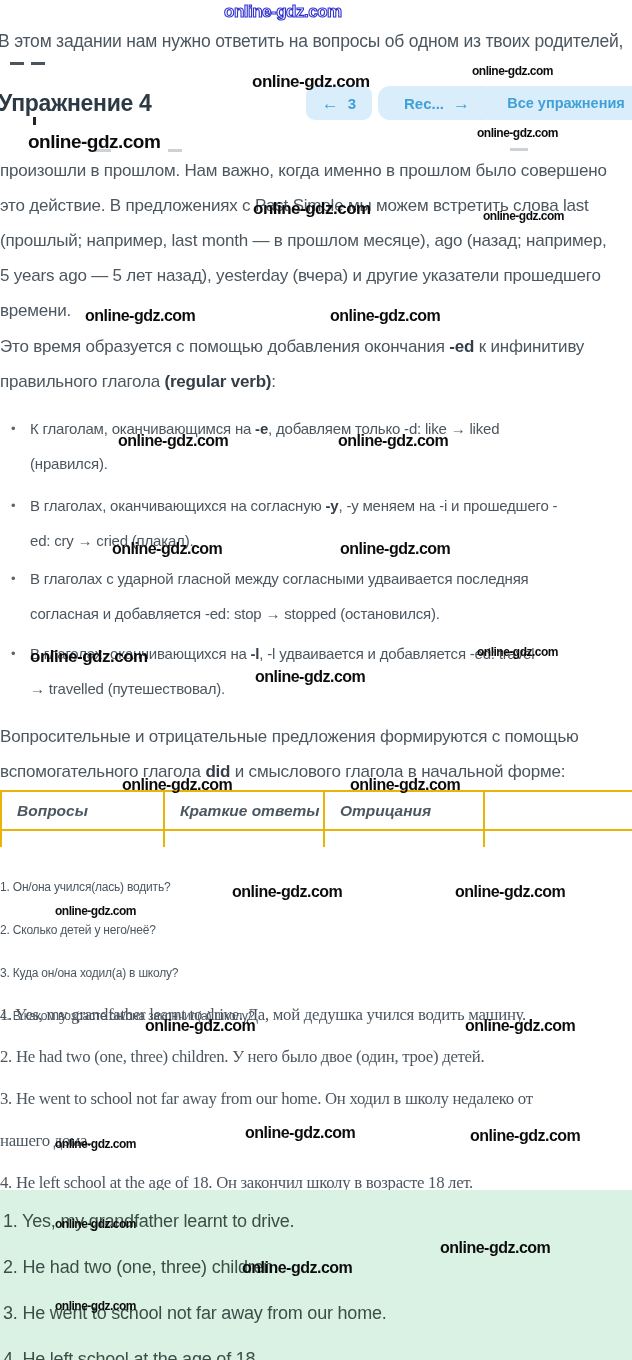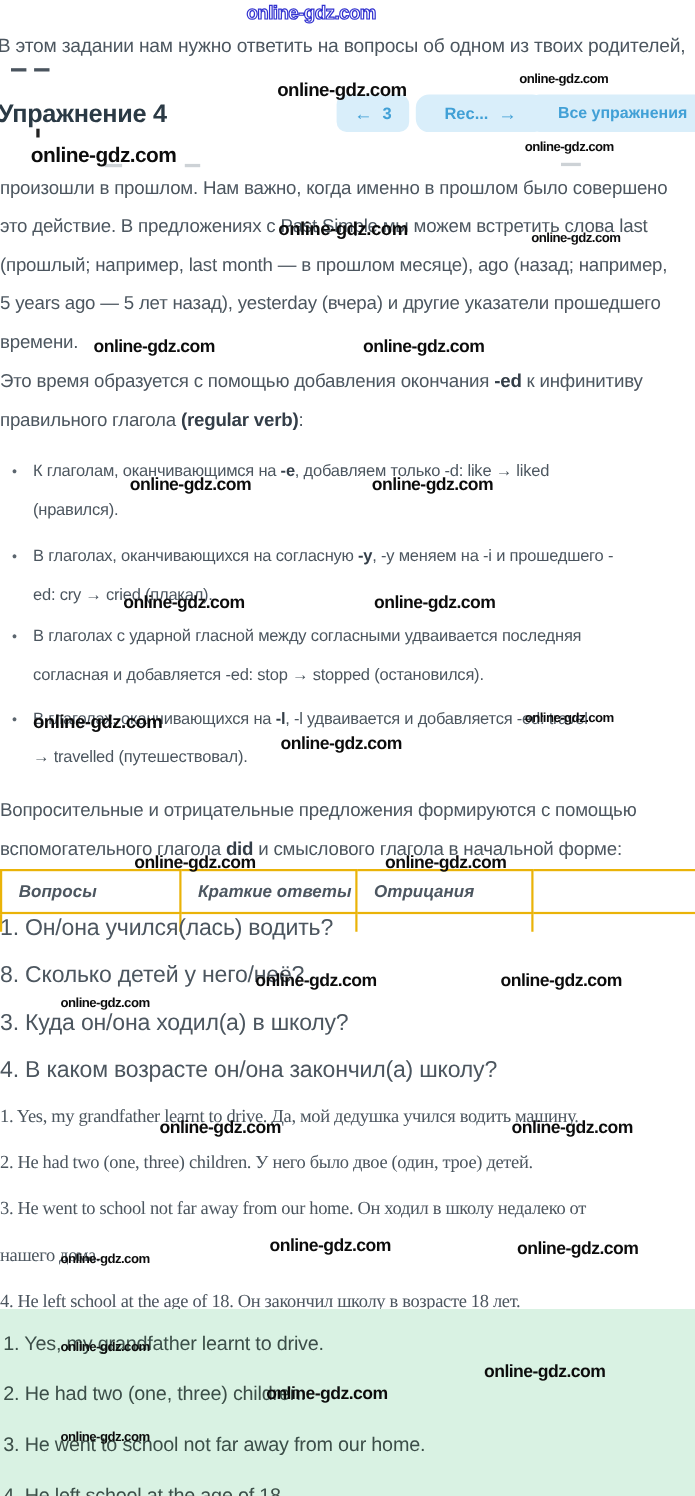--- a/index.html
+++ b/index.html
@@ -28,21 +28,21 @@
           font-size:15px;line-height:35px;letter-spacing:-0.2px;}
   .bullet::before{content:"•";position:absolute;left:11px;top:0;font-size:13px;color:#5b656e;line-height:35px;}
   .bul1{top:411px;} .bul2{top:488px;} .bul3{top:561px;} .bul4{top:636px;}
   
   .tablewrap{position:absolute;top:790px;left:0;width:632px;height:57px;overflow:hidden;}
   .gtable{border-collapse:collapse;table-layout:fixed;width:648px;}
   .gtable th,.gtable td{border:2px solid #eab308;padding:0 0 0 15px;text-align:left;}
   .gtable th{height:37px;font-style:italic;font-weight:600;font-size:15.5px;color:#4d5761;vertical-align:middle;}
   .gtable td{height:40px;}
   
-  .questions{top:822px;font-size:21px;line-height:43px;letter-spacing:-0.2px;}
+  .questions{top:866px;font-size:12px;line-height:43px;letter-spacing:-0.2px;}
   .answers{top:994px;font-size:16.8px;line-height:42px;letter-spacing:-0.3px;font-family:Liberation Serif, serif;}
   
   .answer-key{position:absolute;top:1190px;left:0;width:632px;height:170px;background:#d9f2e3;
               box-sizing:border-box;padding:8px 0 0 3px;color:#3c4e48;}
   .answer-key .lines{font-size:18px;line-height:46px;letter-spacing:-0.2px;}
   
   .wm{position:absolute;font-weight:700;color:#0c0c0c;white-space:nowrap;letter-spacing:-0.5px;
       line-height:1;z-index:6;}
   .wm-o{color:transparent;-webkit-text-stroke:1.1px #3232d0;text-shadow:none;}
   .frag{position:absolute;z-index:4;}
@@ -163,21 +163,21 @@
         <td></td>
         <td></td>
         <td></td>
       </tr>
     </tbody>
       </table>
   </div>
 
   <div class="abs txt questions lines">
       <div class="ln">1. Он/она учился(лась) водить?</div>
-      <div class="ln">8. Сколько детей у него/неё?</div>
+      <div class="ln">2. Сколько детей у него/неё?</div>
       <div class="ln">3. Куда он/она ходил(а) в школу?</div>
       <div class="ln">4. В каком возрасте он/она закончил(а) школу?</div>
     </div>
   <div class="abs txt answers lines">
       <div class="ln">1. Yes, my grandfather learnt to drive. Да, мой дедушка учился водить машину.</div>
       <div class="ln">2. He had two (one, three) children. У него было двое (один, трое) детей.</div>
       <div class="ln">3. He went to school not far away from our home. Он ходил в школу недалеко от</div>
       <div class="ln">нашего дома.</div>
       <div class="ln">4. He left school at the age of 18. Он закончил школу в возрасте 18 лет.</div>
     </div>

